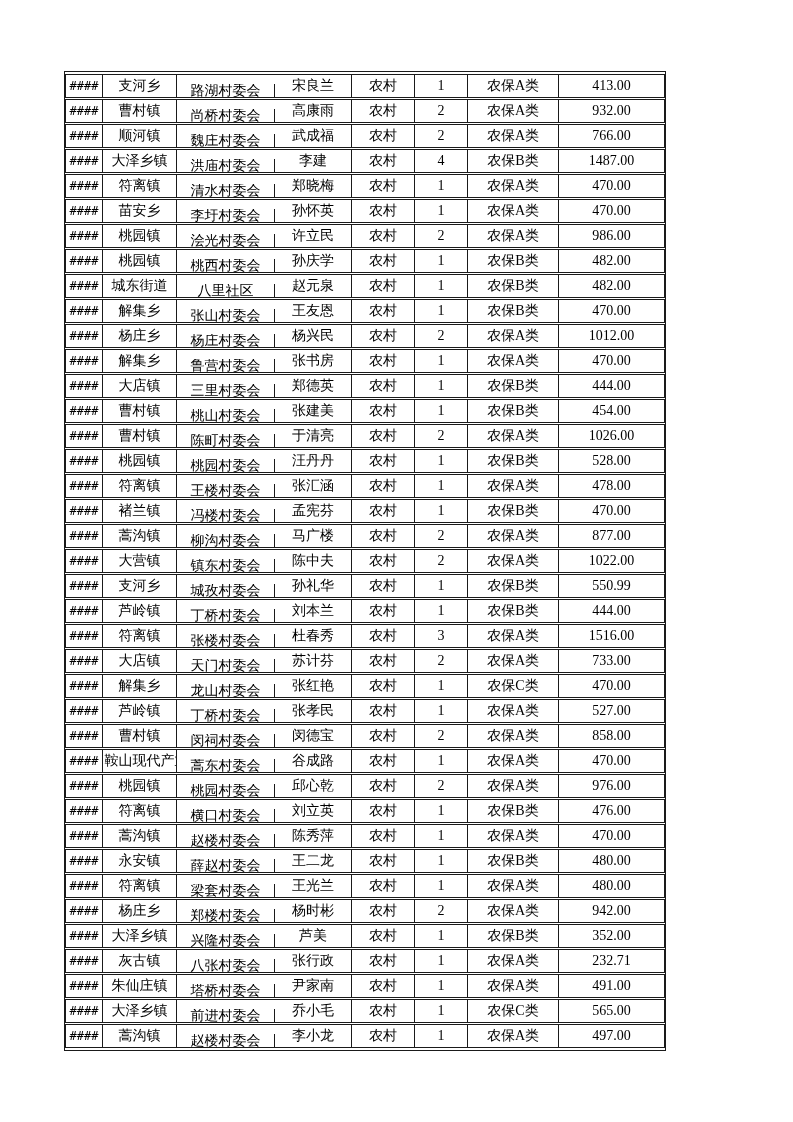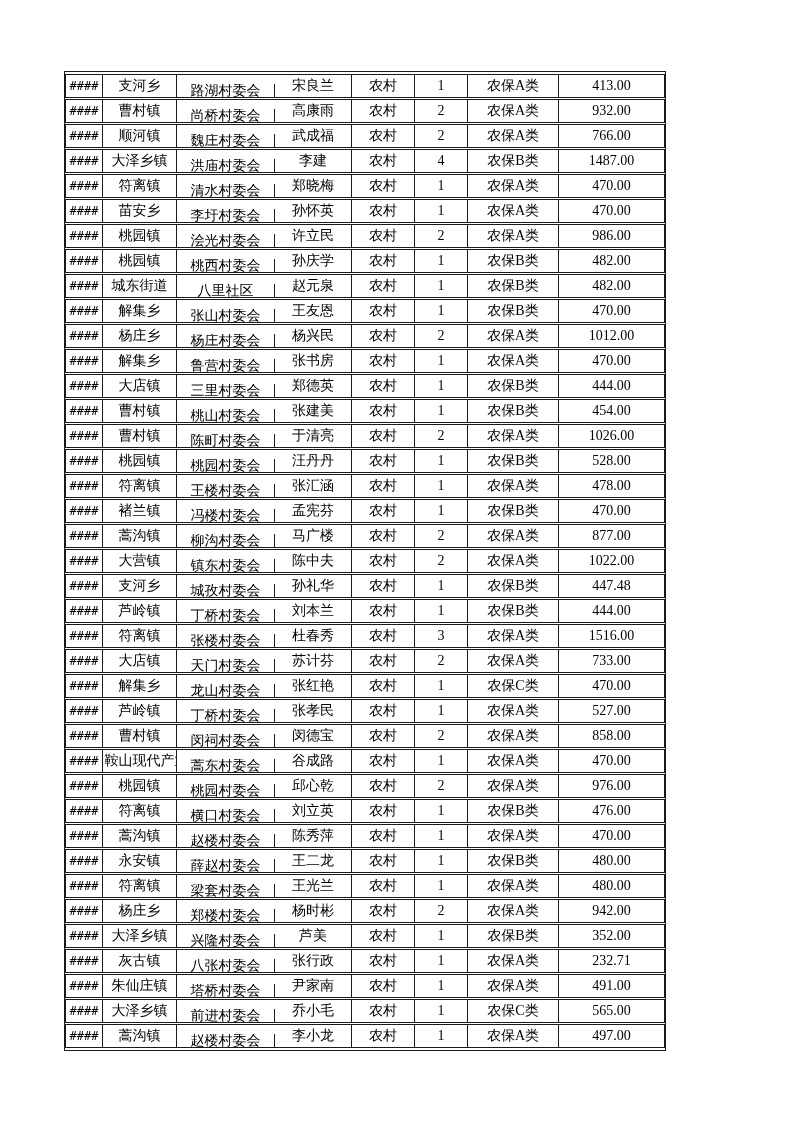--- a/index.html
+++ b/index.html
@@ -263,21 +263,21 @@
     <div class="t-cell c-amount">1022.00</div>
   </div>
       <div class="t-row">
     <div class="t-cell c-id">####</div>
     <div class="t-cell c-town">支河乡</div>
     <div class="t-cell c-village">城孜村委会</div>
     <div class="t-cell c-name">孙礼华</div>
     <div class="t-cell c-residence">农村</div>
     <div class="t-cell c-count">1</div>
     <div class="t-cell c-insurance">农保B类</div>
-    <div class="t-cell c-amount">447.48</div>
+    <div class="t-cell c-amount">550.99</div>
   </div>
       <div class="t-row">
     <div class="t-cell c-id">####</div>
     <div class="t-cell c-town">芦岭镇</div>
     <div class="t-cell c-village">丁桥村委会</div>
     <div class="t-cell c-name">刘本兰</div>
     <div class="t-cell c-residence">农村</div>
     <div class="t-cell c-count">1</div>
     <div class="t-cell c-insurance">农保B类</div>
     <div class="t-cell c-amount">444.00</div>

